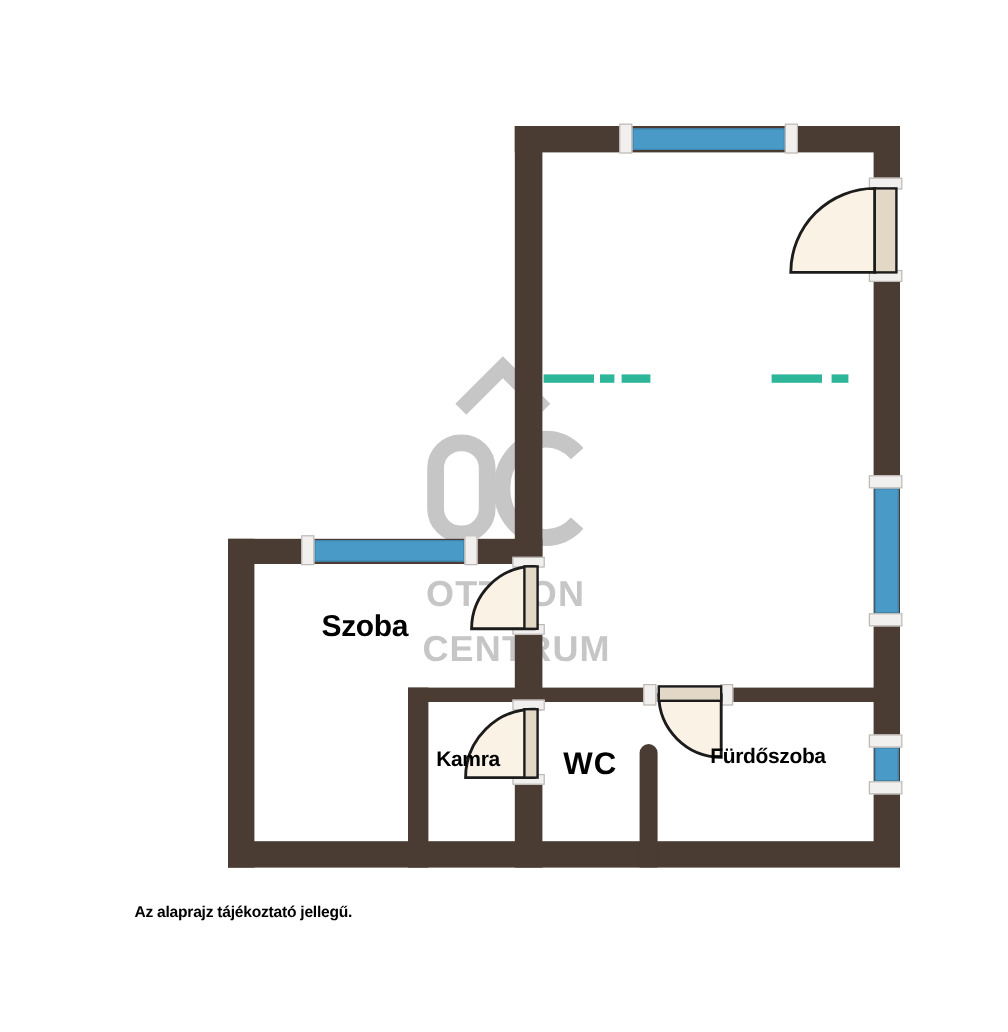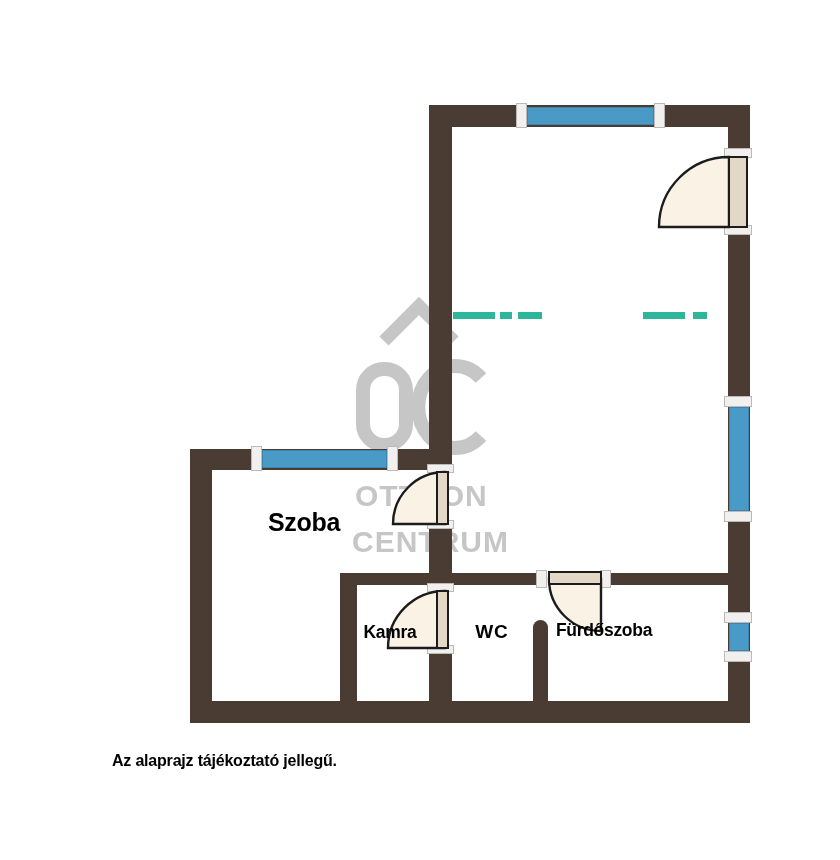--- a/index.html
+++ b/index.html
@@ -16,22 +16,22 @@
   .win{position:absolute;background:var(--window,#4a9ac8);border:1px solid var(--window_edge,#3d85ae);box-sizing:border-box;z-index:3;}
   .jamb{position:absolute;background:var(--jamb,#f2f0ee);border:1px solid var(--jamb_border,#bdb9b6);box-sizing:border-box;z-index:4;}
   .door{position:absolute;z-index:5;}
   .door .arc{fill:var(--door_fill,#f9f2e5);stroke:var(--door_stroke,#1c1c1c);stroke-width:2.4;}
   .door .leaf{fill:var(--door_leaf,#e3d7c6);stroke:var(--door_stroke,#1c1c1c);stroke-width:2;}
   .dash{position:absolute;height:7px;background:var(--kitchen_divider,#2eb69a);z-index:3;}
   .lbl{position:absolute;font-weight:bold;color:var(--label,#000);white-space:nowrap;z-index:6;
        transform:translateX(-50%);letter-spacing:-0.3px;}
   .lbl-sm{font-size:17.5px;}
   .lbl-md{font-size:25px;}
-  .lbl-wc{font-size:19px;letter-spacing:1px;}
-  .note{position:absolute;left:112px;top:752px;font-weight:bold;font-size:16px;color:var(--label,#000);z-index:6;letter-spacing:-0.2px;}
+  .lbl-wc{font-size:26px;letter-spacing:1px;}
+  .note{position:absolute;left:112px;top:752px;font-weight:bold;font-size:13px;color:var(--label,#000);z-index:6;letter-spacing:-0.2px;}
 </style>
 </head>
 <body>
 
 <div class="stage">
 
   <div class="wm">
     <svg class="wm-svg" width="150" height="175" style="position:absolute;left:350px;top:293px;">
       <polyline class="stroke" points="34,48 69,13 104,48" stroke-width="13"></polyline>
       <rect class="stroke" x="13" y="76" width="43" height="76" rx="21" stroke-width="14"></rect>
@@ -103,17 +103,17 @@
 
   <div class="dash" style="left:453px;top:312px;width:42px;"></div>
   <div class="dash" style="left:500px;top:312px;width:12px;"></div>
   <div class="dash" style="left:518px;top:312px;width:24px;"></div>
   <div class="dash" style="left:643px;top:312px;width:42px;"></div>
   <div class="dash" style="left:693px;top:312px;width:14px;"></div>
 
   <div class="lbl lbl-md" style="left:304px;top:508px;">Szoba</div>
   <div class="lbl lbl-sm" style="left:390px;top:622px;">Kamra</div>
   <div class="lbl lbl-wc" style="left:492px;top:621px;">WC</div>
-  <div class="lbl lbl-sm" style="left:604px;top:620px;">Fürdőszoba</div>
+  <div class="lbl lbl-sm" style="left:640px;top:620px;">Fürdőszoba</div>
 
   <div class="note">Az alaprajz tájékoztató jellegű.</div>
 
 </div>
 
 </body></html>

